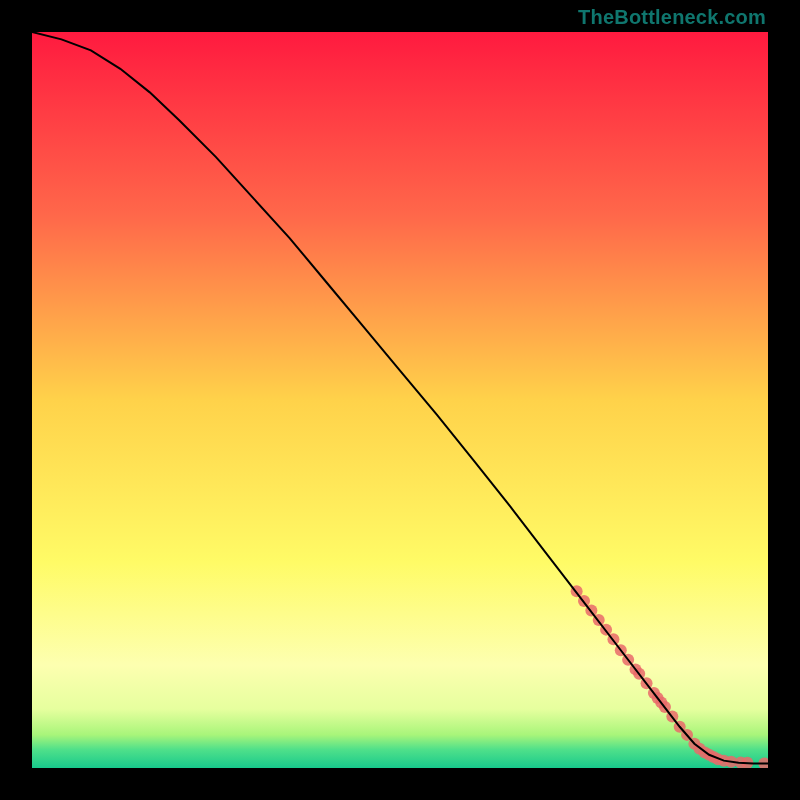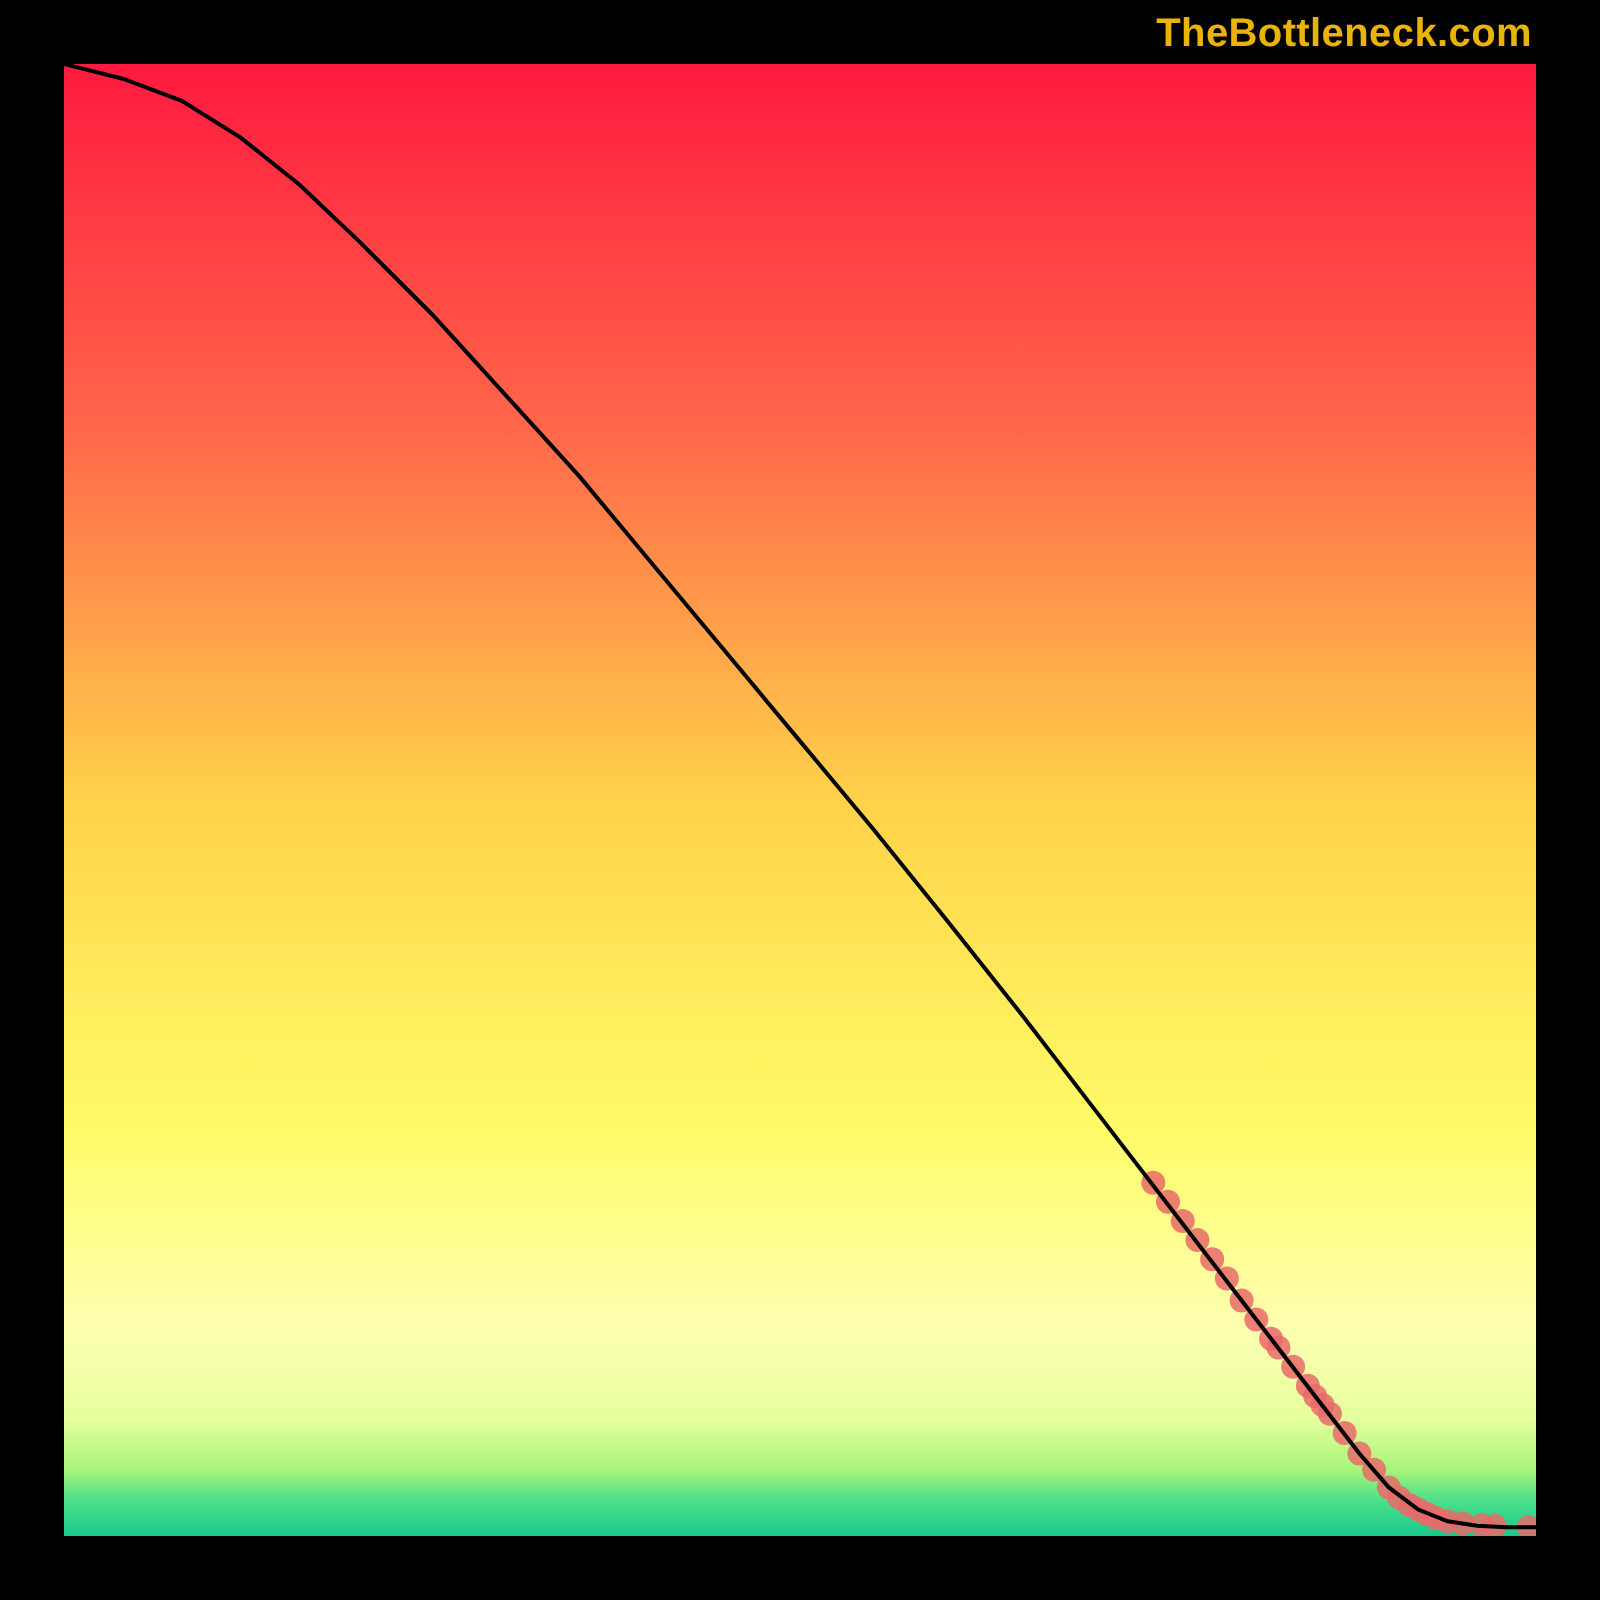--- a/index.html
+++ b/index.html
@@ -28,21 +28,21 @@
     display: block;
     width: 100%;
     height: 100%;
   }
   .watermark {
     position: absolute;
     top: 6px;
     right: 34px;
     font-size: 20px;
     font-weight: 600;
-    color: #eab308;
+    color: #0f766e;
     letter-spacing: 0.2px;
   }
 </style>
 </head>
 <body>
 
 <div class="frame">
 
   <div class="plot">
     <svg viewBox="0 0 736 736">

